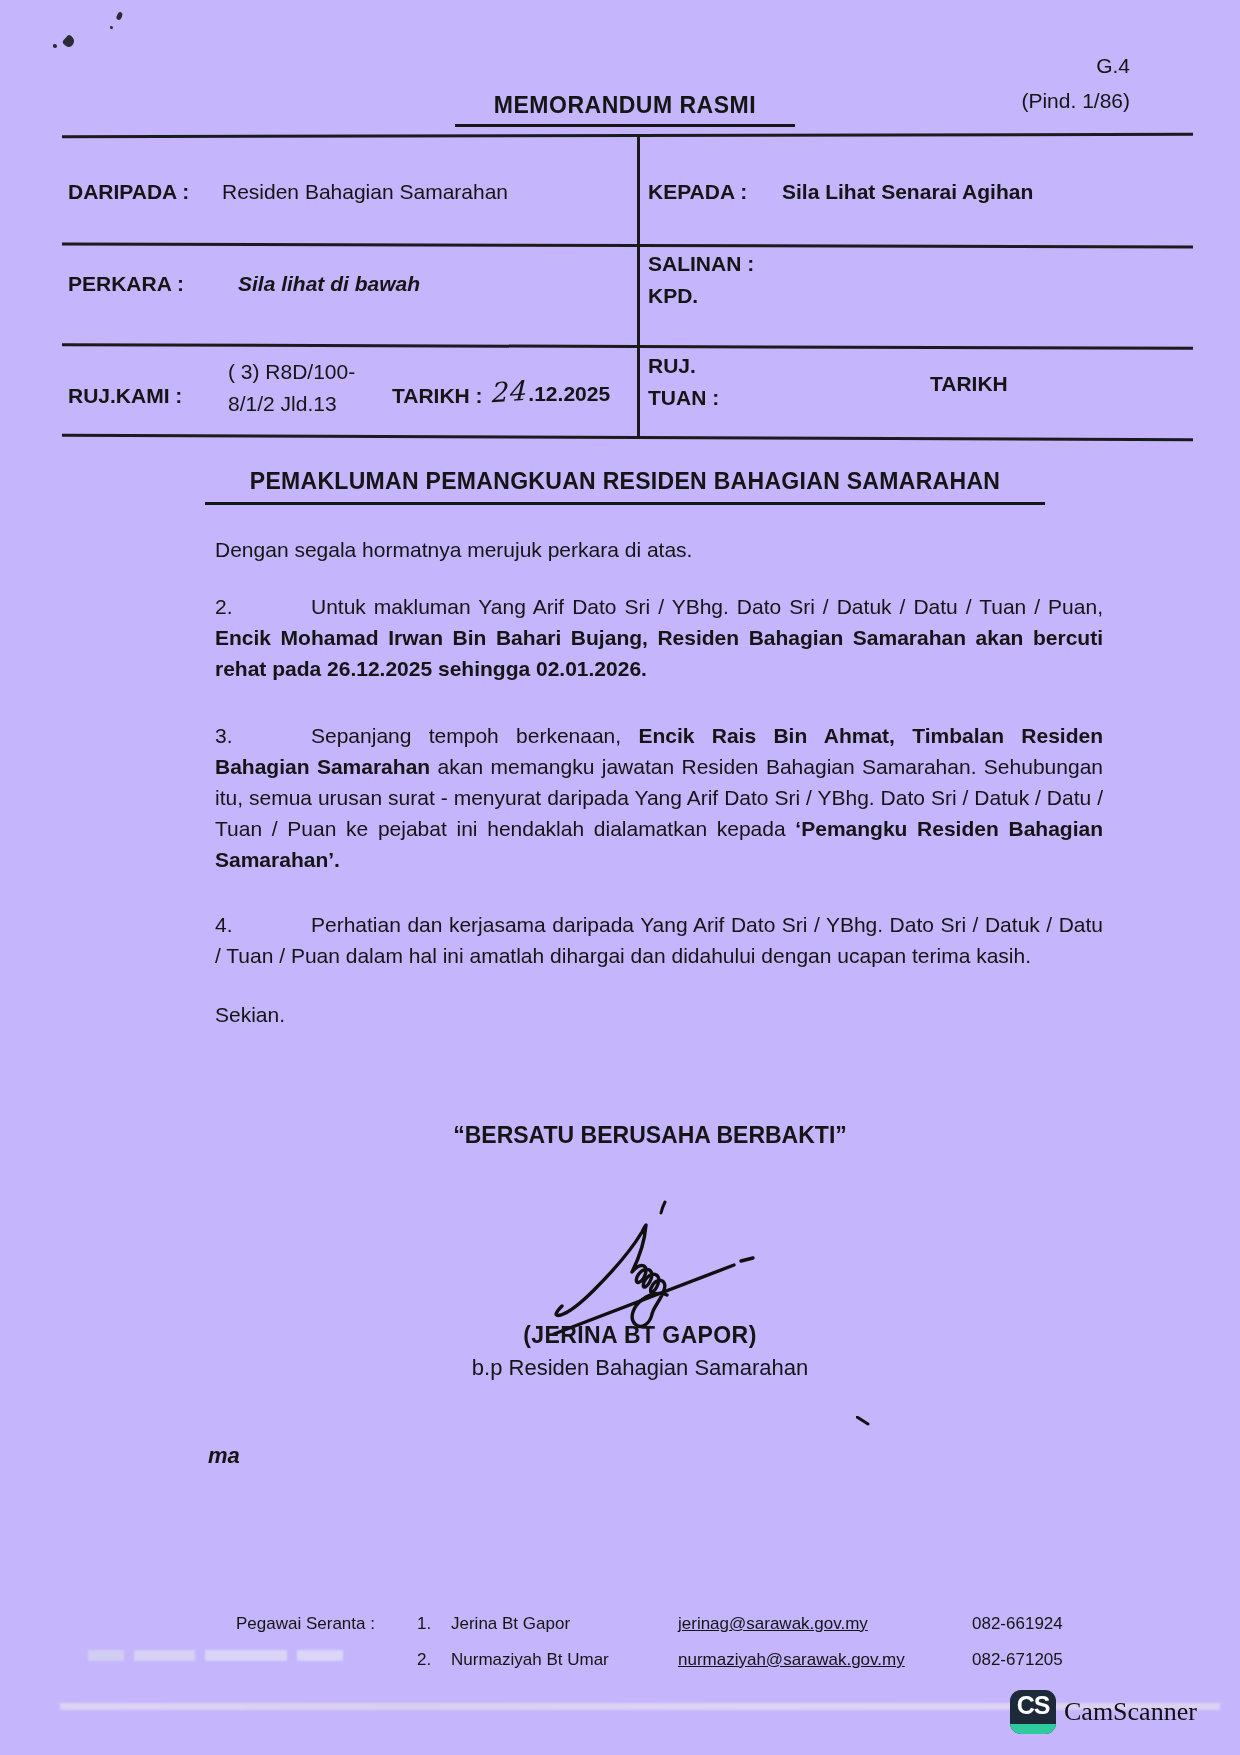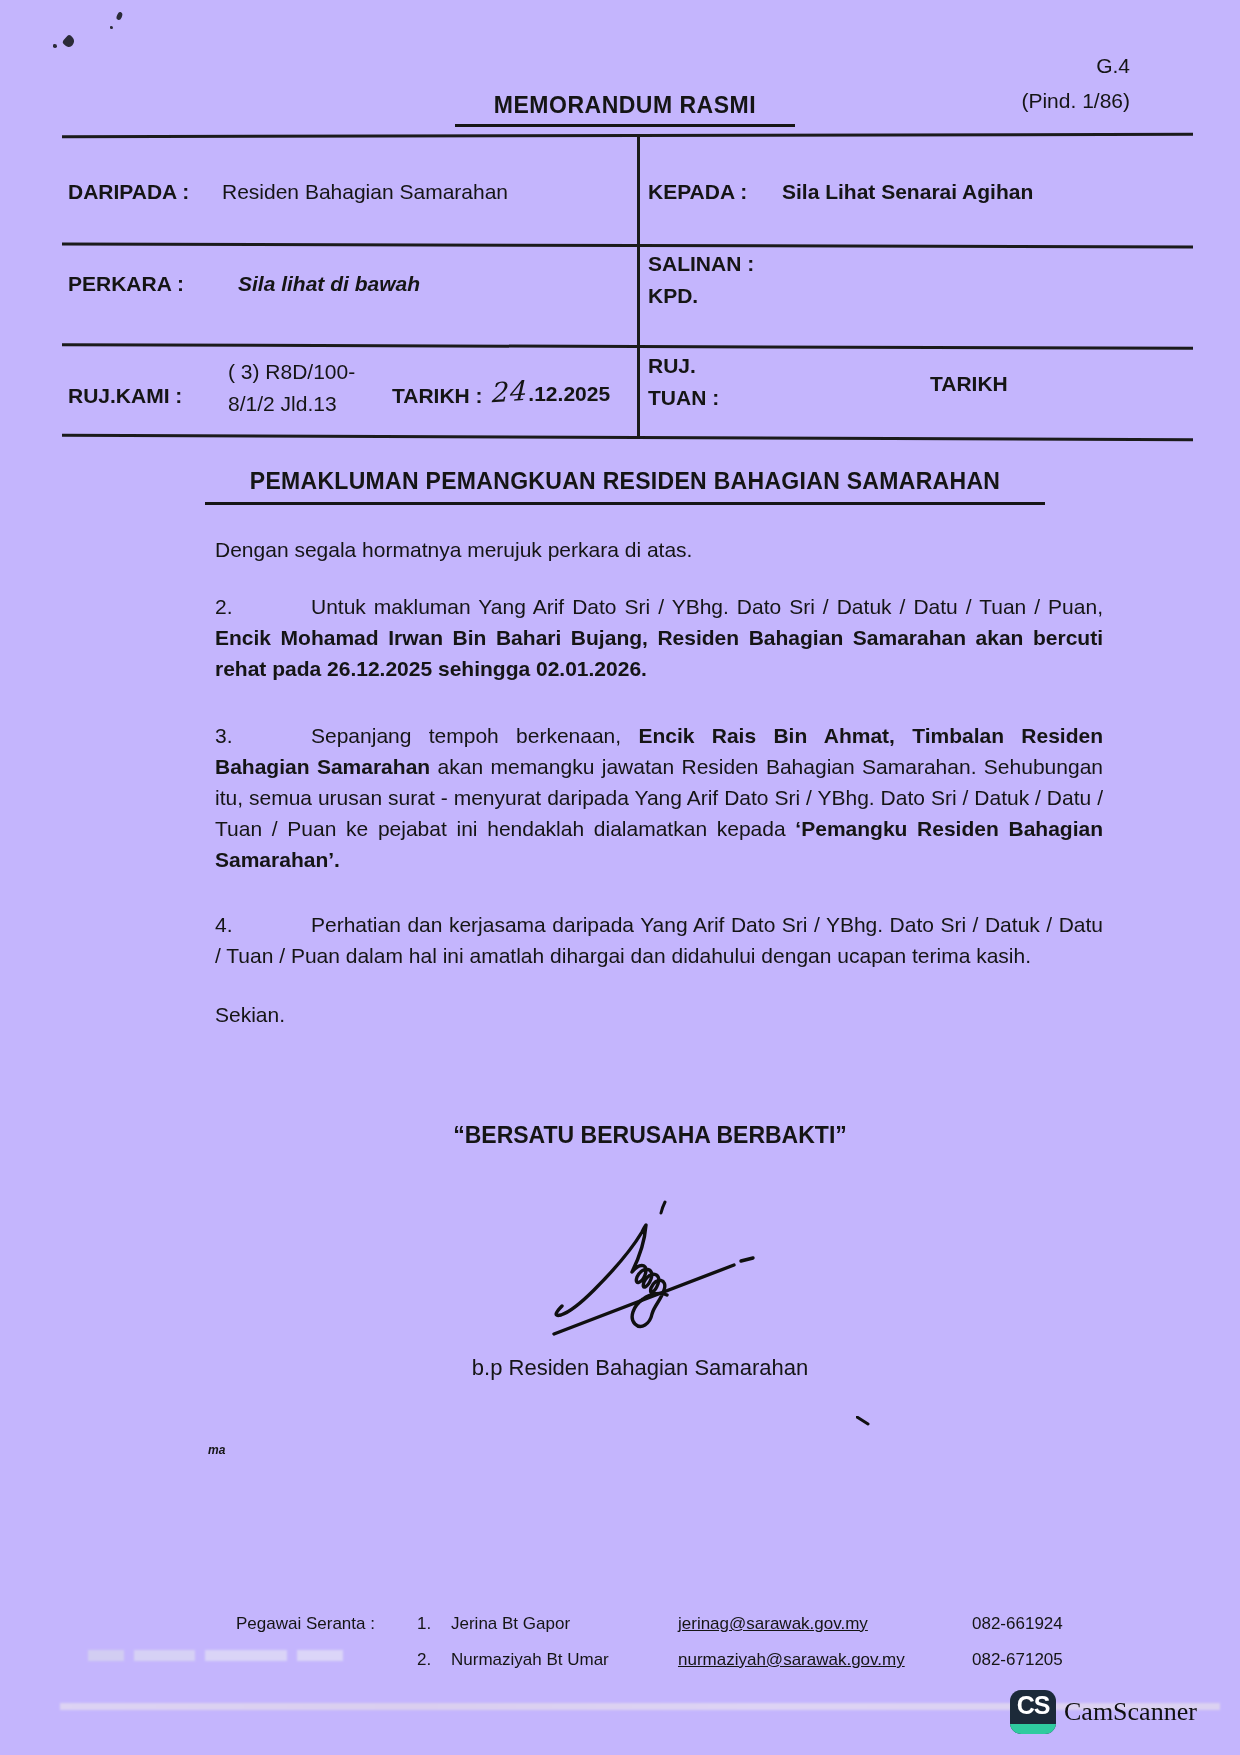--- a/index.html
+++ b/index.html
@@ -49,21 +49,21 @@
   .body-flow p.p4{margin-bottom:28px;}
   .body-flow .b{font-weight:700;}
   .pnum{display:inline-block; width:96px;}
   
   .motto1{top:1122px; left:215px; width:870px; text-align:center; font-size:23px; font-weight:700;}
   .motto2{top:1156px; left:215px; width:870px; text-align:center; font-size:23px; font-weight:700; font-style:italic;}
   .sig-apostrophe{top:1200px; left:655px; width:20px; height:16px;}
   .sig{top:1220px; left:548px;}
   .sig-name{top:1322px; left:215px; width:850px; text-align:center; font-size:23px; font-weight:700; letter-spacing:.4px;}
   .sig-capacity{top:1355px; left:215px; width:850px; text-align:center; font-size:22px;}
-  .initials{top:1443px; left:208px; font-size:12px; font-style:italic; font-weight:700;}
+  .initials{top:1443px; left:208px; font-size:22px; font-style:italic; font-weight:700;}
   .tickmark{top:1416px; left:856px;}
   
   .footer{top:1612px; left:0; width:1240px; height:80px; font-size:17px;}
   .footer .flabel{position:absolute; left:236px; top:2px;}
   .c-row{position:absolute; left:0; width:1240px; height:24px;}
   .c-row .no{position:absolute; left:417px;}
   .c-row .nm{position:absolute; left:451px;}
   .c-row .em{position:absolute; left:678px; text-decoration:underline;}
   .c-row .ph{position:absolute; left:972px;}
   
@@ -144,20 +144,21 @@
   </svg>
 
   <svg class="abs sig" width="210" height="118" viewBox="0 0 210 118">
     <g stroke="#101010" stroke-width="3.4" fill="none" stroke-linecap="round" stroke-linejoin="round">
       <path d="M14 86 C8 92 5 97 13 95 C22 92 32 84 46 70 C64 52 82 32 94 12 C96 8 97 6 98 5 C97 18 92 36 84 52 C92 42 101 44 97 55 C94 63 86 66 89 57 C95 45 107 48 103 59 C100 67 93 71 96 62 C102 50 114 53 110 64 C107 72 101 76 103 68 C108 56 120 59 116 70 C113 80 106 86 104 94 C102 104 93 110 87 104 C81 98 85 86 95 79 C103 73 113 72 119 75"></path>
       <path d="M6 114 L186 45"></path>
       <path d="M193 41 L205 38"></path>
     </g>
   </svg>
 
+  <div class="abs sig-name">(JERINA BT GAPOR)</div>
   <div class="abs sig-capacity">b.p Residen Bahagian Samarahan</div>
   <div class="abs initials">ma</div>
 
   <svg class="abs tickmark" width="14" height="10" viewBox="0 0 14 10">
     <path d="M1 1 L12 8" stroke="#101010" stroke-width="3" stroke-linecap="round"></path>
   </svg>
 
   <div class="abs footer">
     <span class="flabel">Pegawai Seranta :</span>
     <div id="contact-rows">

